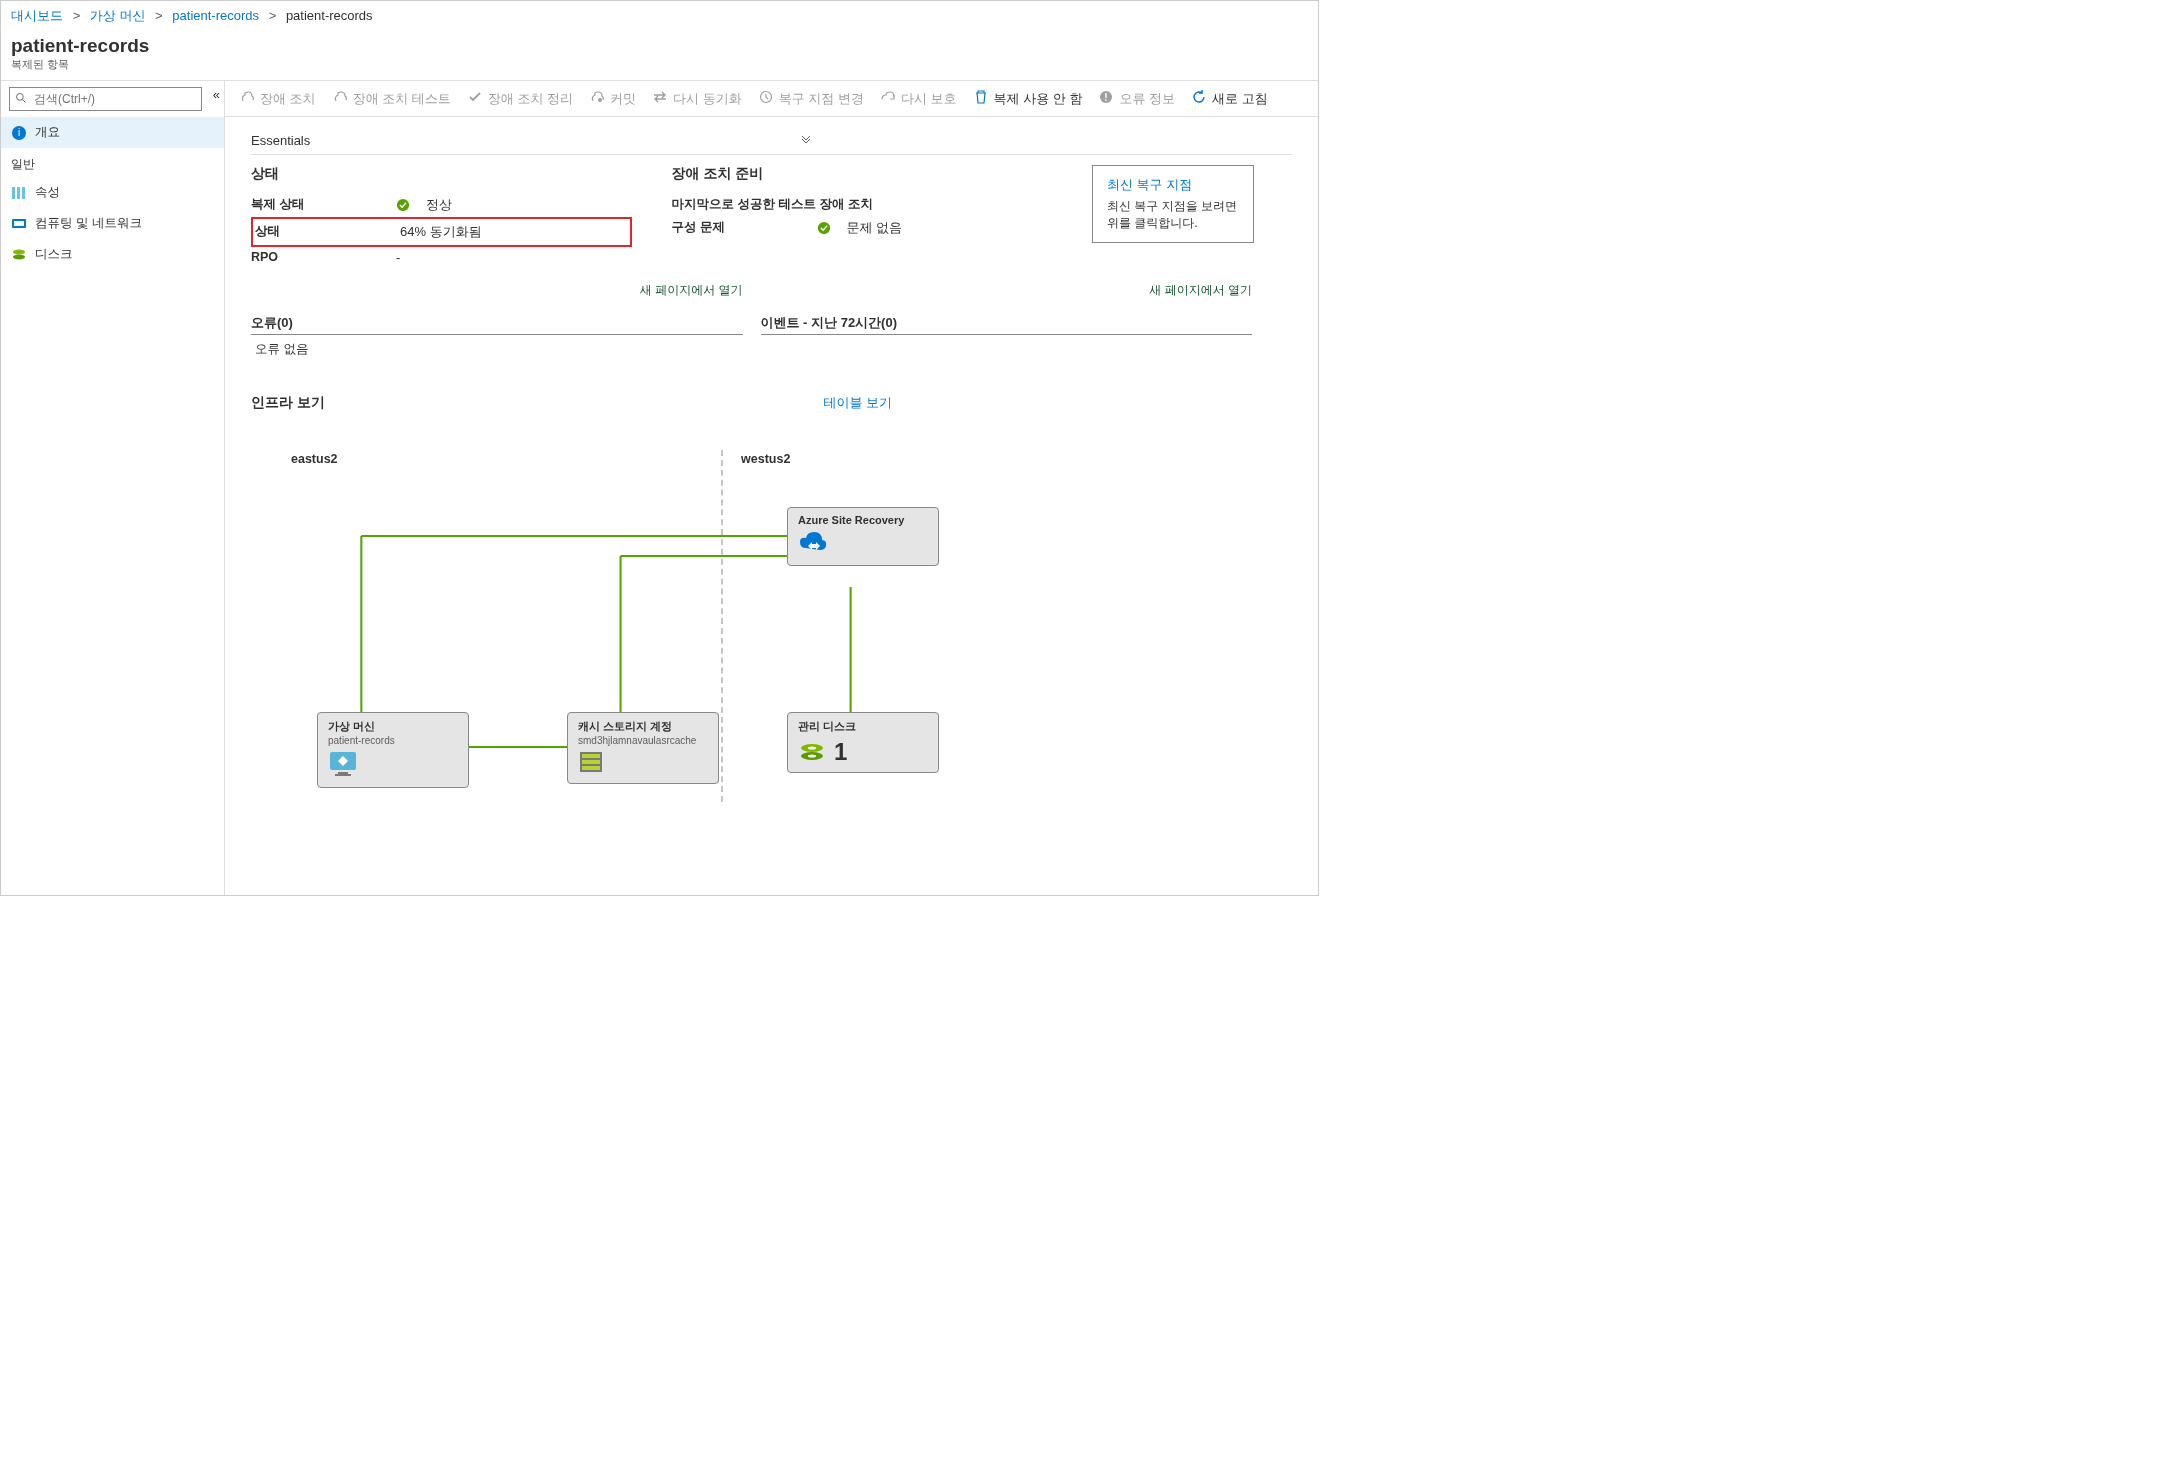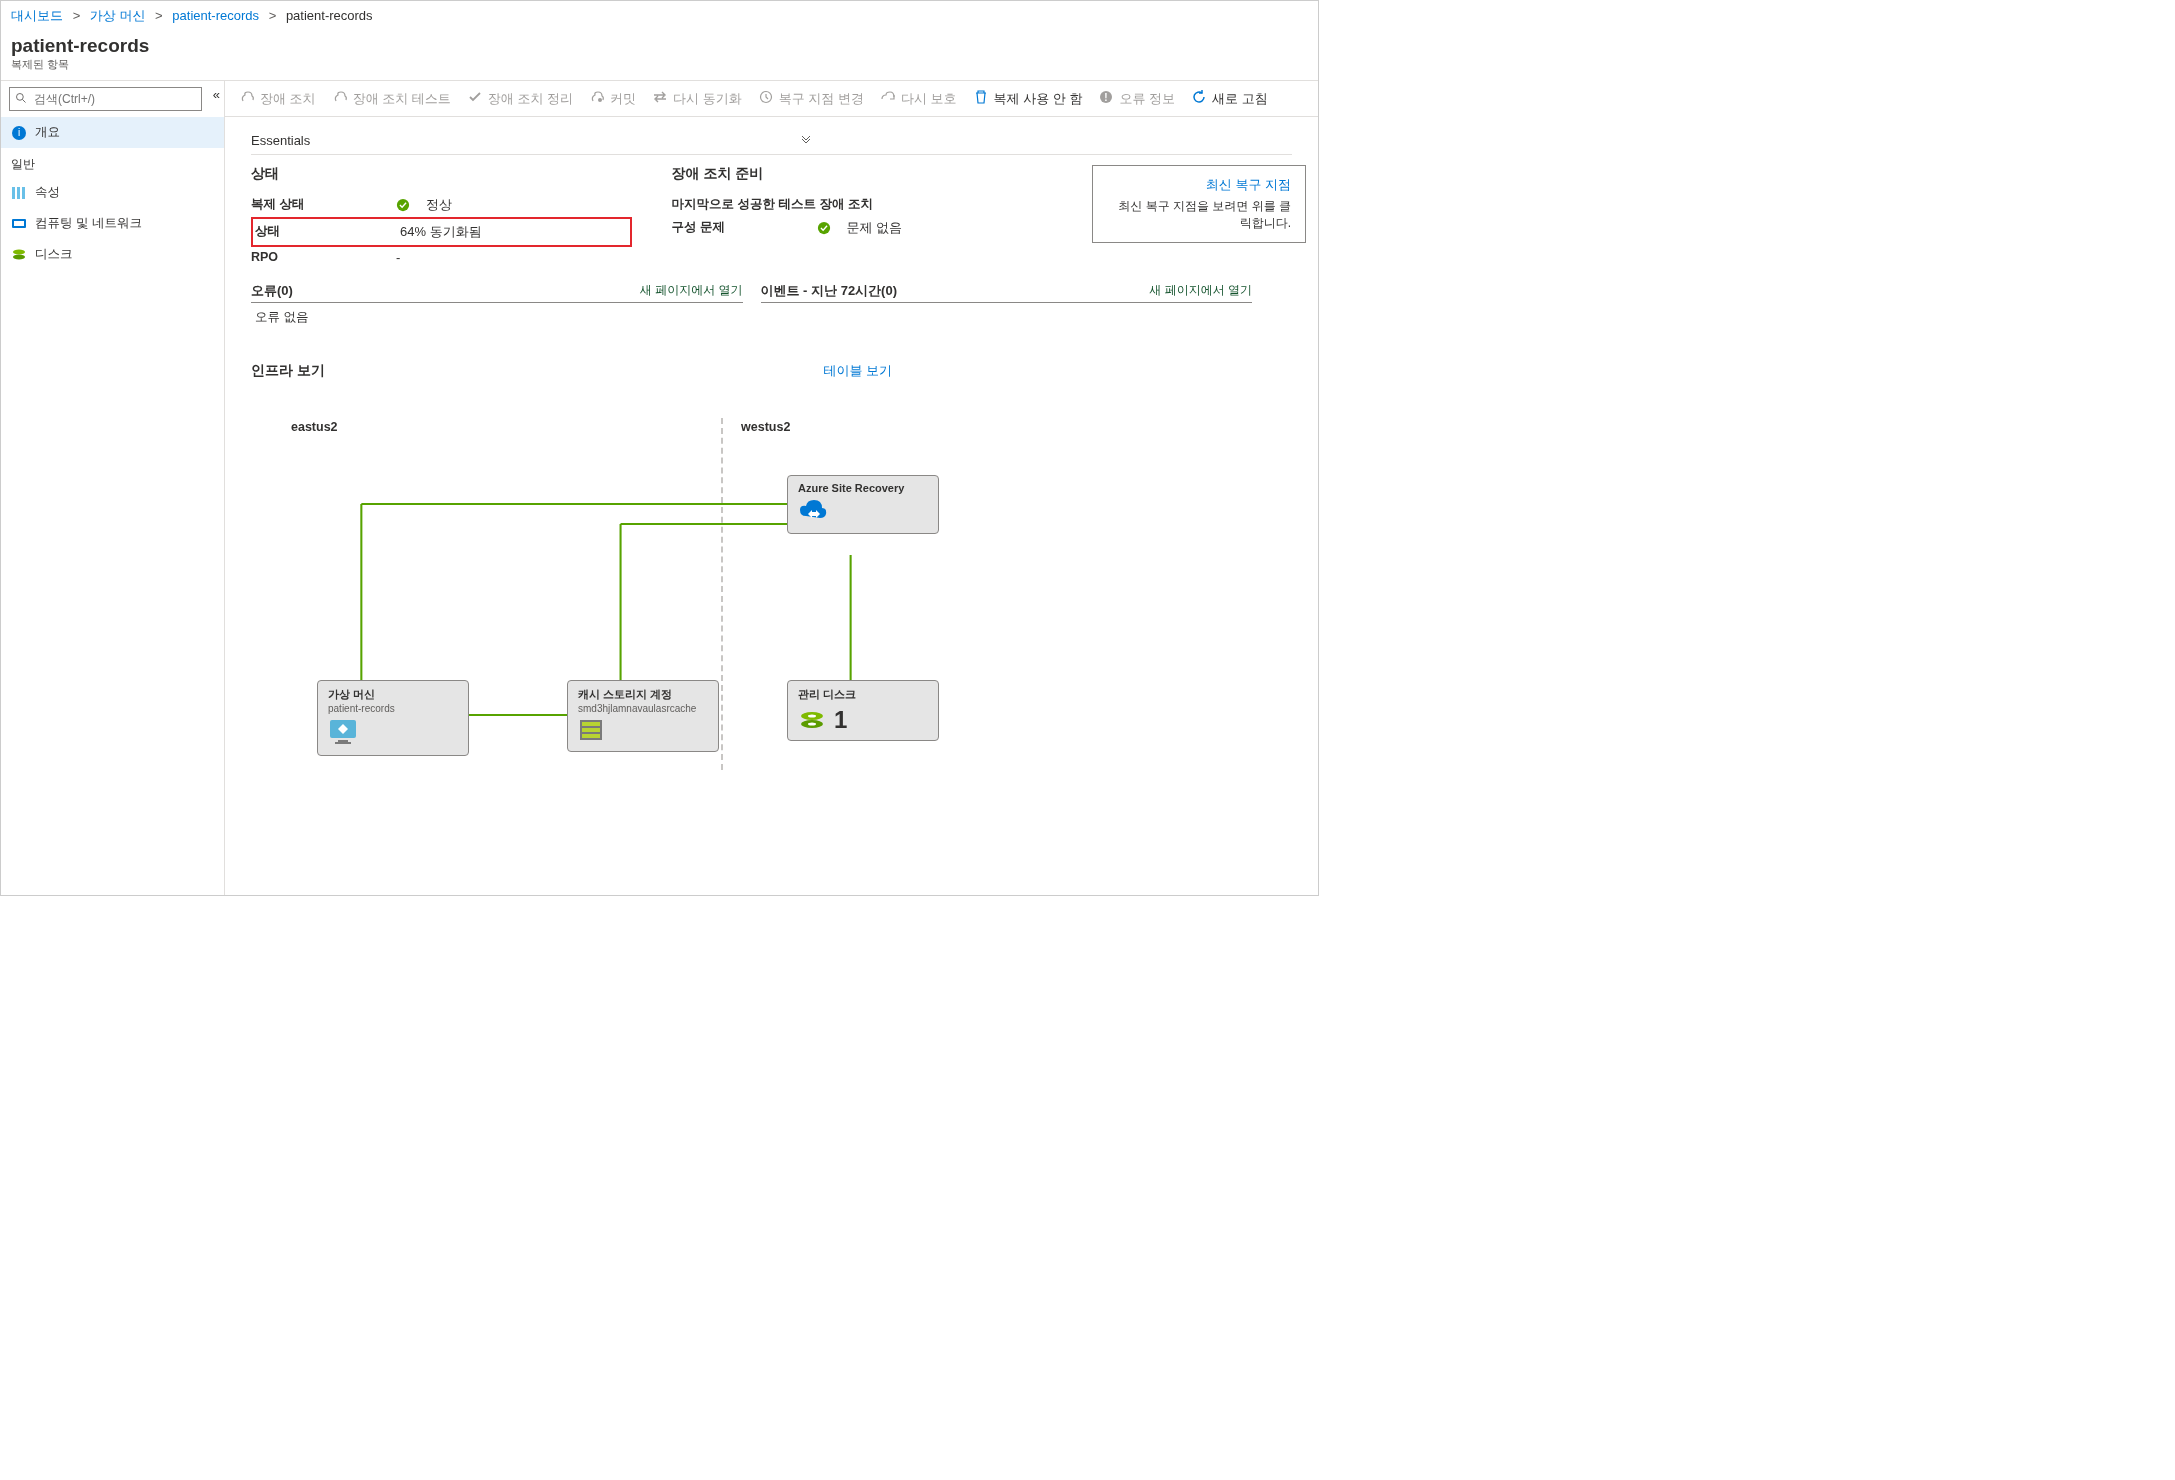--- a/index.html
+++ b/index.html
@@ -32,27 +32,27 @@
 .ess-title { font-size: 13px; }
 .ess-chev { margin-left: auto; margin-right: 480px; color: #605e5c; }
 .cols { display: flex; gap: 40px; margin-top: 10px; }
 .col { flex: 1; }
 .col h3 { font-size: 14px; font-weight: 600; margin-bottom: 10px; }
 .kv { display: flex; padding: 3px 0; font-size: 13px; }
 .kv .k { width: 145px; font-weight: 600; font-size: 12.5px; }
 .kv .v { display: flex; align-items: center; gap: 16px; }
 .highlight { border: 2px solid #e3262d; padding: 1px 2px; }
 .ok-icon { width: 14px; height: 14px; }
-.card-right { border: 1px solid #8a8886; padding: 10px 14px; width: 214px; text-align: right; }
+.card-right { border: 1px solid #8a8886; padding: 10px 14px; width: 162px; }
 .card-right .ctitle { color: #0078d4; font-size: 13px; margin-bottom: 4px; }
 .card-right .ctext { font-size: 12px; color: #323130; }
 .sections { display: flex; gap: 18px; margin-top: 14px; }
 .sec { flex: 1; }
 .sec-head { display: flex; border-bottom: 1px solid #8a8886; padding-bottom: 2px; }
-.sec-head .stitle { font-weight: 600; font-size: 13px; }
+.sec-head .stitle { font-weight: 600; font-size: 13px; margin-top: 32px; }
 .sec-head .slink { margin-left: auto; color: #14532d; font-size: 12px; cursor: pointer; }
 .sec-body { padding: 6px 4px; font-size: 12.5px; }
 .infra { padding: 20px 26px 0; }
 .infra-head { display: flex; }
 .infra-head .ititle { font-weight: 600; font-size: 14px; }
 .infra-head .ilink { margin-left: auto; color: #0078d4; cursor: pointer; font-size: 13px; margin-right: 400px; }
 .diagram { position: relative; height: 370px; margin-top: 20px; }
 .region-label { position: absolute; font-size: 12.5px; font-weight: 600; }
 .divider { position: absolute; top: 18px; bottom: 0; border-left: 2px dashed #c8c6c4; }
 .node { position: absolute; border: 1px solid #8a8886; border-radius: 4px; background: #e5e5e5; padding: 6px 10px; width: 152px; margin-left: 36px; }

